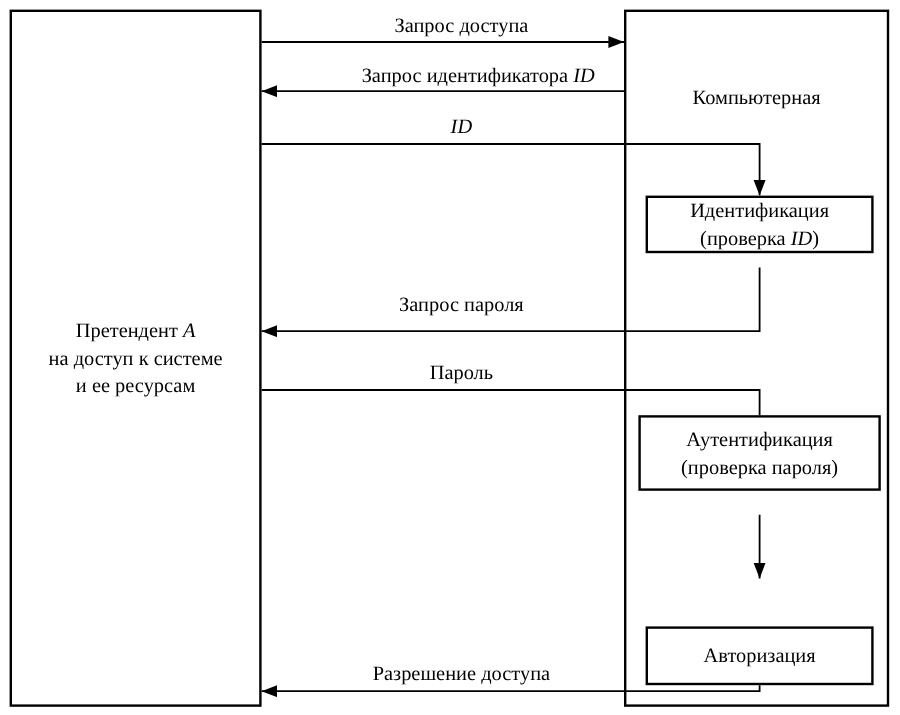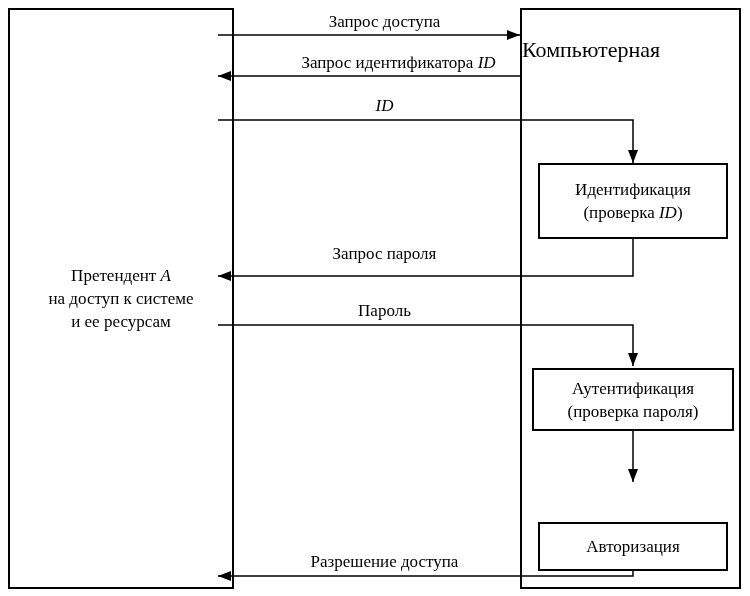--- a/index.html
+++ b/index.html
@@ -14,29 +14,30 @@
     background:#fff;
     overflow:hidden;
   }
   .outer-box {
     position:absolute;
     border:2px solid #000;
     background:#fff;
     z-index:1;
   }
   .claimant-box {
-    left:8px; top:8px; width:226px; height:581px;
+    left:8px; top:8px; width:210px; height:581px;
     display:flex; align-items:center; justify-content:center;
   }
   .system-box {
     left:520px; top:8px; width:221px; height:581px;
   }
   .system-label {
-    padding-top:28px;
-    font-size:22px;
+    padding-top:60px;
+    text-align:center;
+    font-size:17px;
     line-height:23px;
   }
   .claimant-label {
     text-align:center;
     font-size:17px;
     line-height:23px;
   }
   .wires {
     position:absolute; left:0; top:0; z-index:2;
   }
@@ -45,22 +46,22 @@
     position:absolute;
     border:2px solid #000;
     background:#fff;
     z-index:3;
     display:flex; flex-direction:column;
     align-items:center; justify-content:center;
     text-align:center;
     font-size:17px;
     line-height:23px;
   }
-  .step-ident { left:538px; top:163px; width:190px; height:76px; }
-  .step-auth  { left:532px; top:368px; width:202px; height:63px; }
+  .step-ident { left:538px; top:163px; width:190px; height:48px; }
+  .step-auth  { left:532px; top:346px; width:202px; height:63px; }
   .step-authz { left:538px; top:482px; width:190px; height:49px;margin-top:40px; }
   .msg {
     position:absolute;
     left:218px; width:333px;
     height:20px; line-height:20px;
     text-align:center;
     font-size:17px;
     z-index:4;
     white-space:nowrap;
   }

